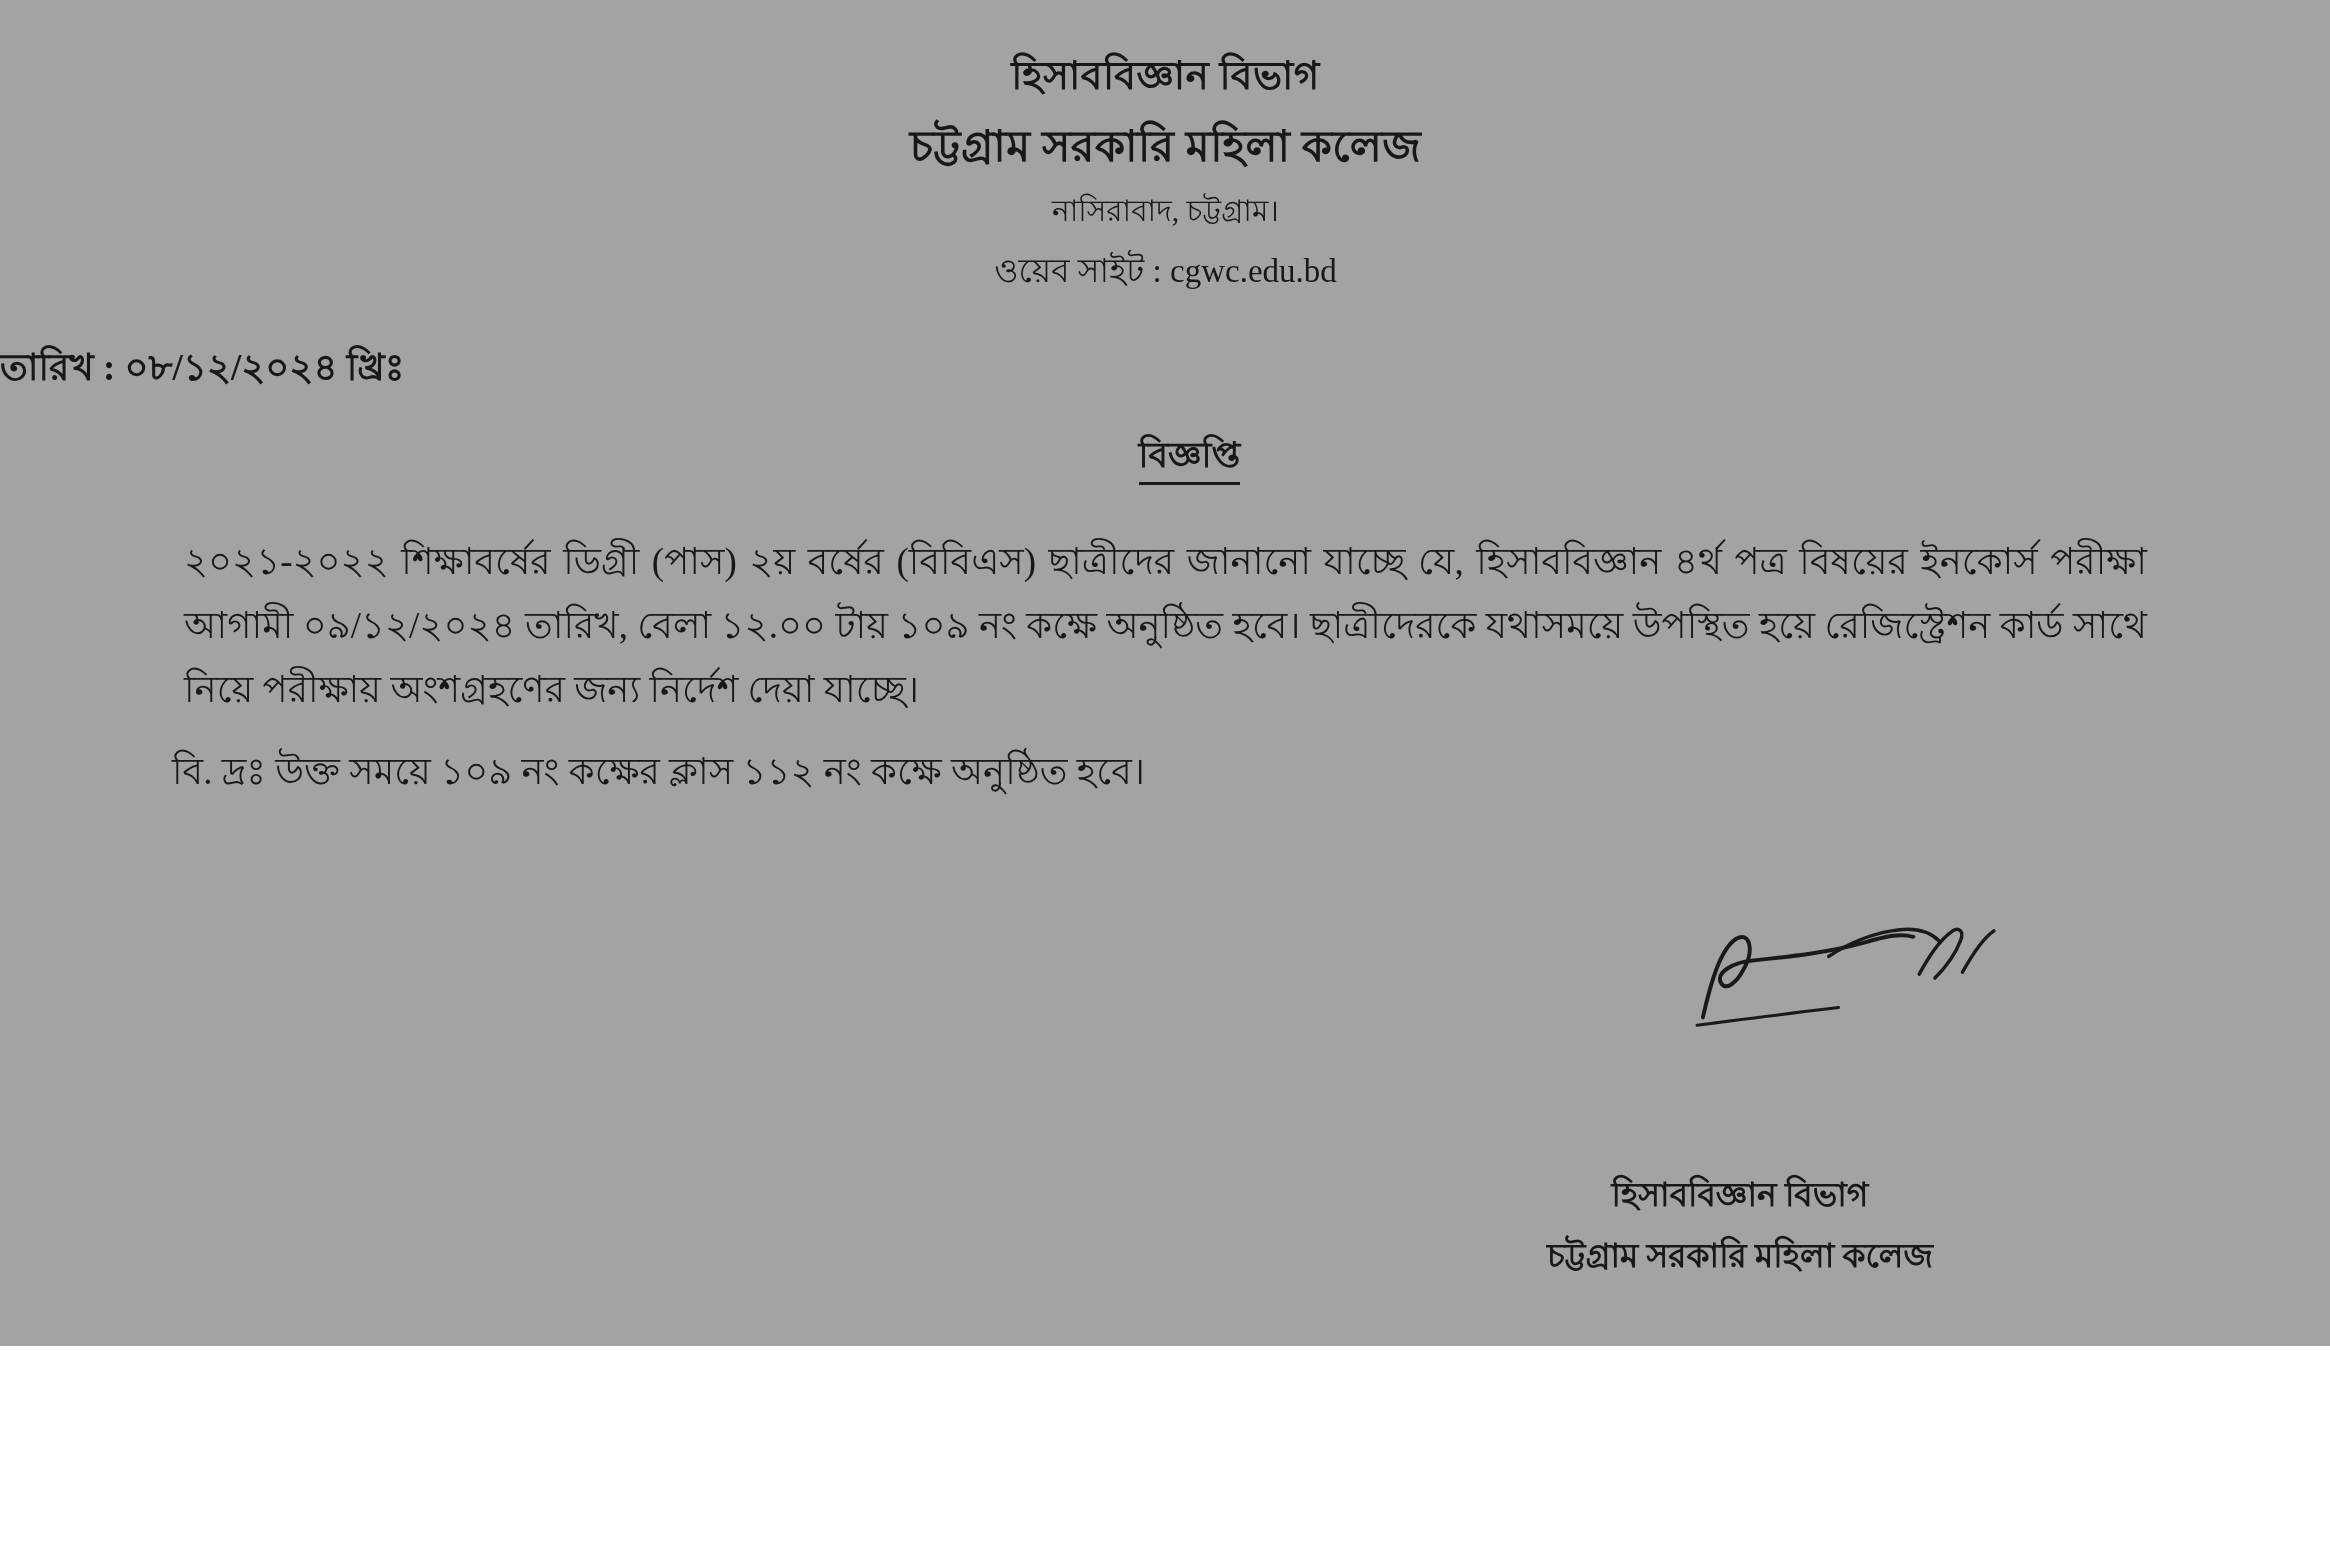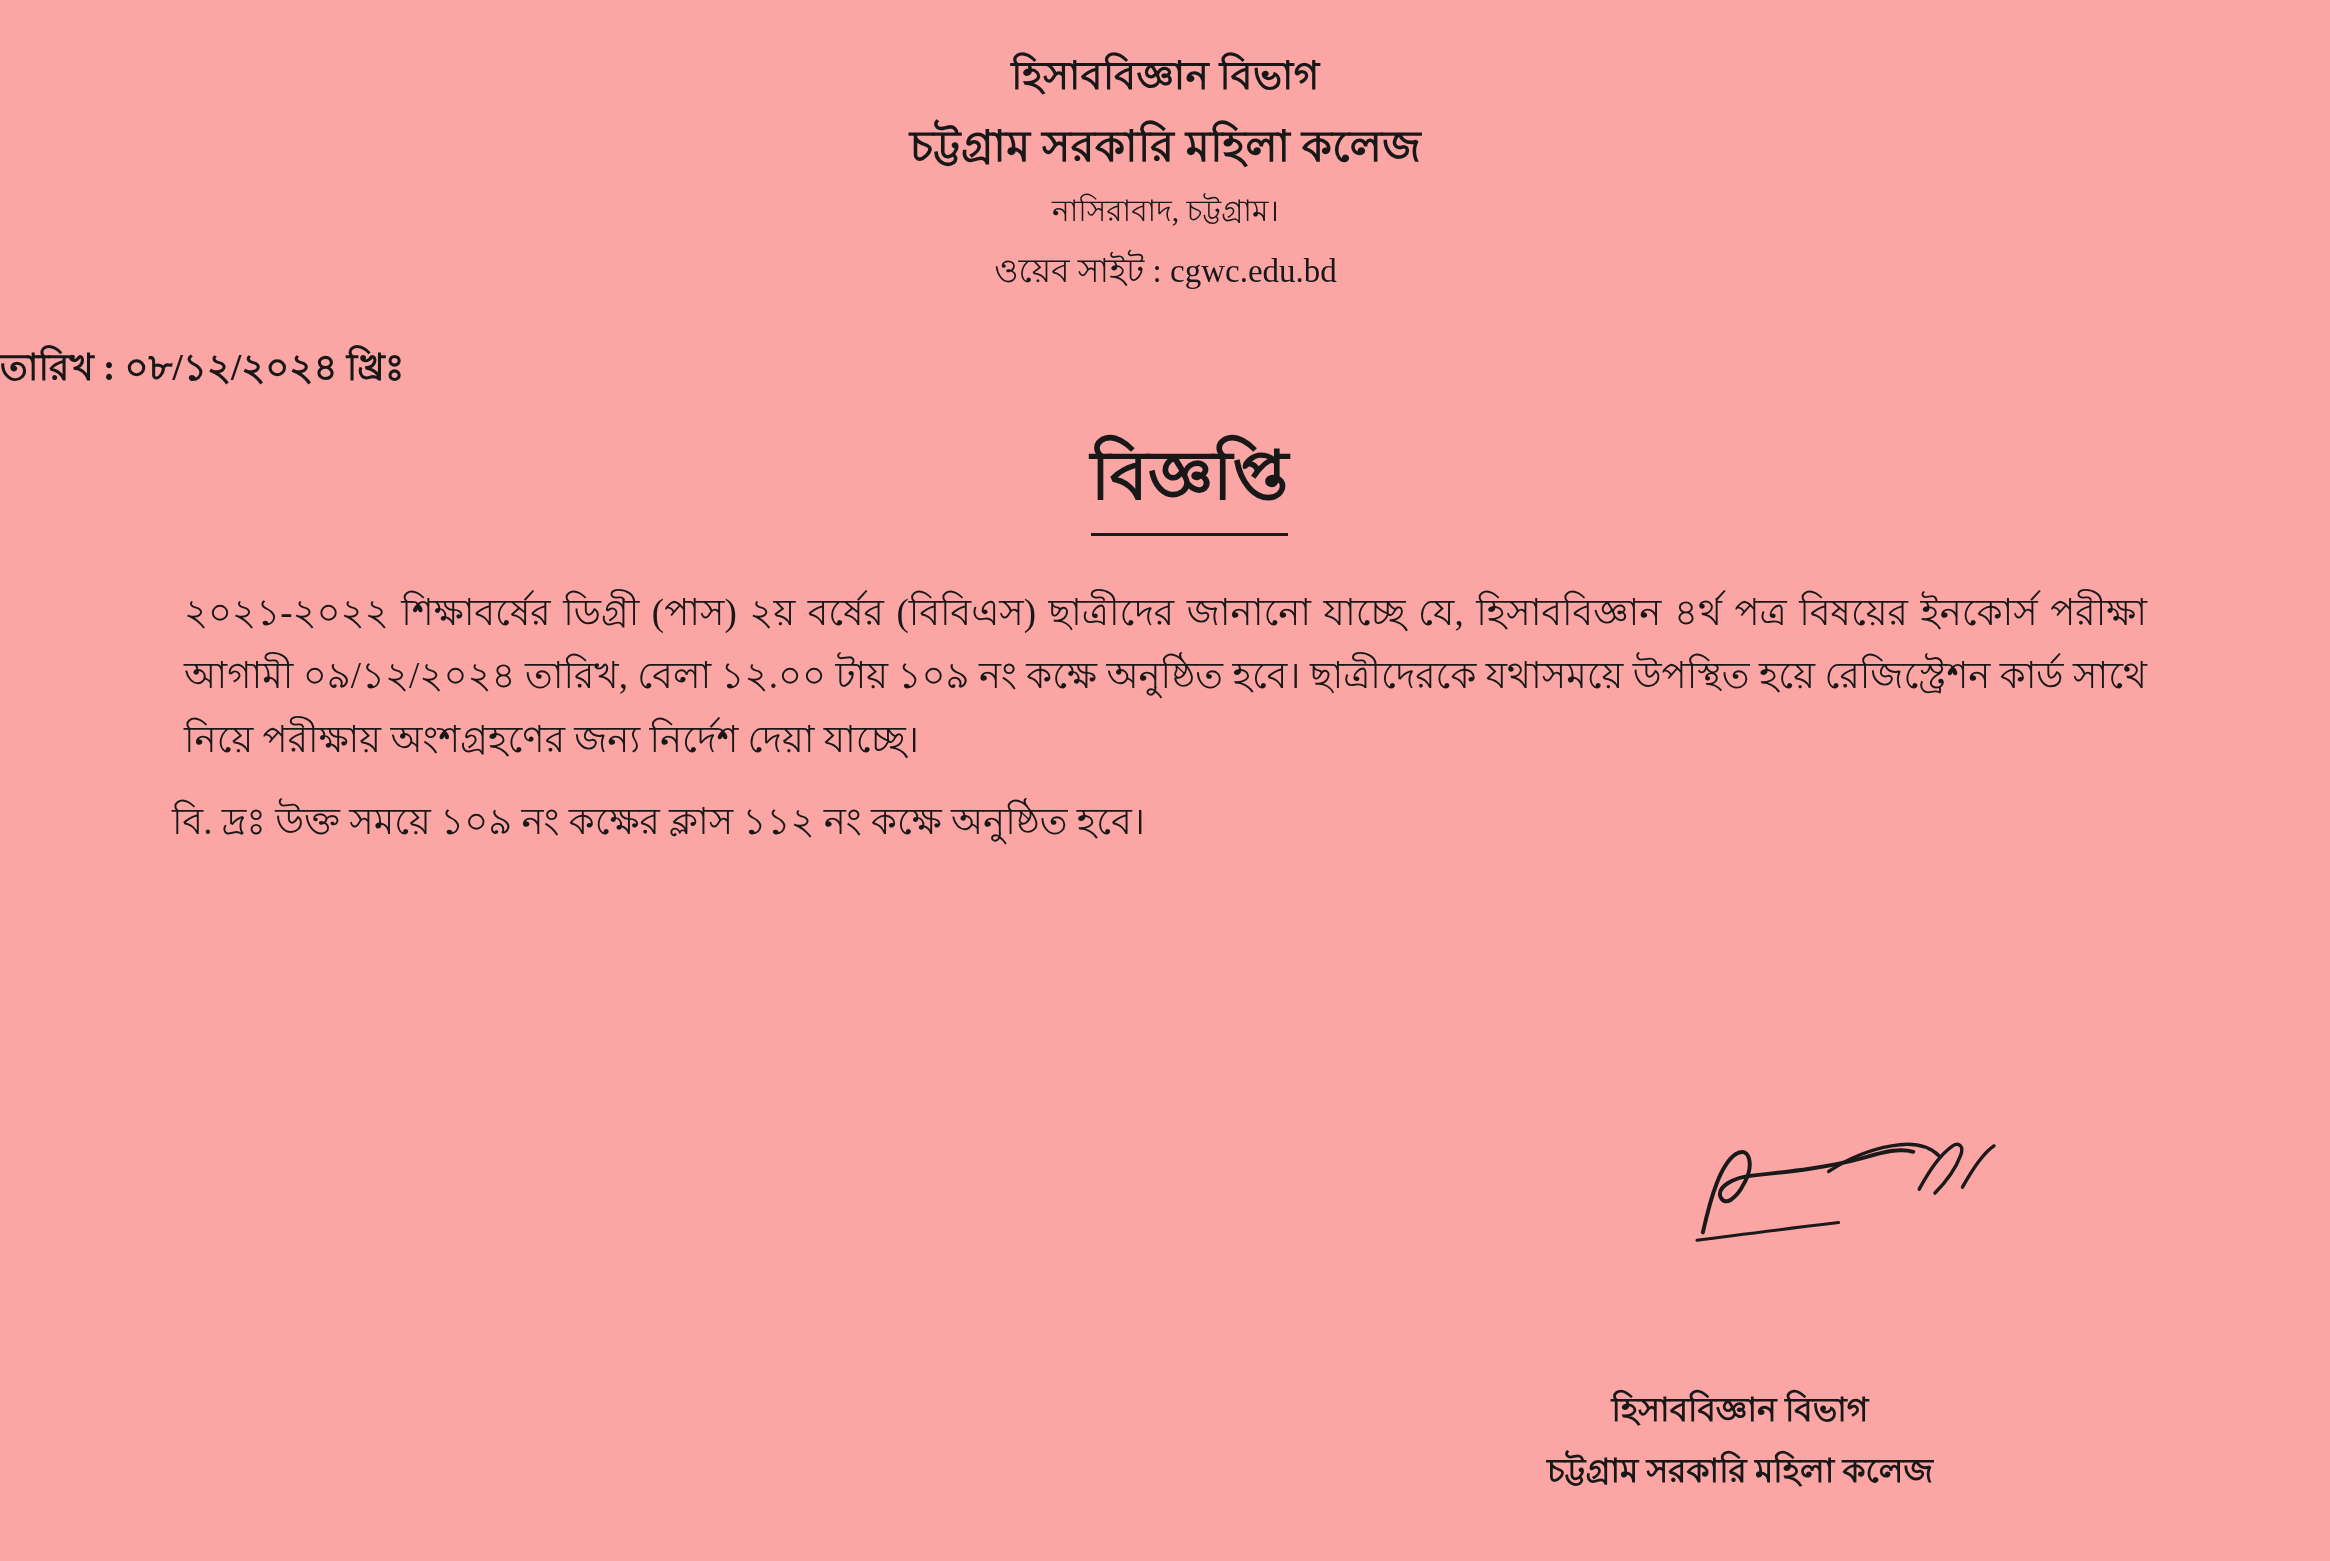--- a/index.html
+++ b/index.html
@@ -12,24 +12,24 @@
     width: 2331px;
     height: 1561px;
     font-family: "Liberation Serif", "DejaVu Serif", serif;
     color: #181818;
     position: relative;
     overflow: hidden;
   }
   .page {
     position: relative;
     width: 2331px;
-    height: 1561px;
+    height: 1346px;
     box-sizing: border-box;
     padding: 0;
-    background: #fca5a5;
+    background: #a3a3a3;
   }
 
   
   .header {
     text-align: center;
     padding-top: 47px;
   }
   .dept-name {
     font-size: 39px;
     font-weight: 700;
@@ -64,24 +64,24 @@
     font-weight: 600;
   }
 
   
   .notice-title-wrap {
     text-align: center;
     margin-top: 33px;
   }
   .notice-title {
     display: inline-block;
-    font-size: 68px;
+    font-size: 35px;
     font-weight: 700;
     border-bottom: 3px solid #1a1a1a;
-    padding-bottom: 14px;
+    padding-bottom: 5px;
     line-height: 1.25;
     margin-left: 48px;
   }
 
   
   .body-block {
     margin: 45px 172px 0 172px;
     font-size: 37px;
     line-height: 1.72;
     text-align: justify;

